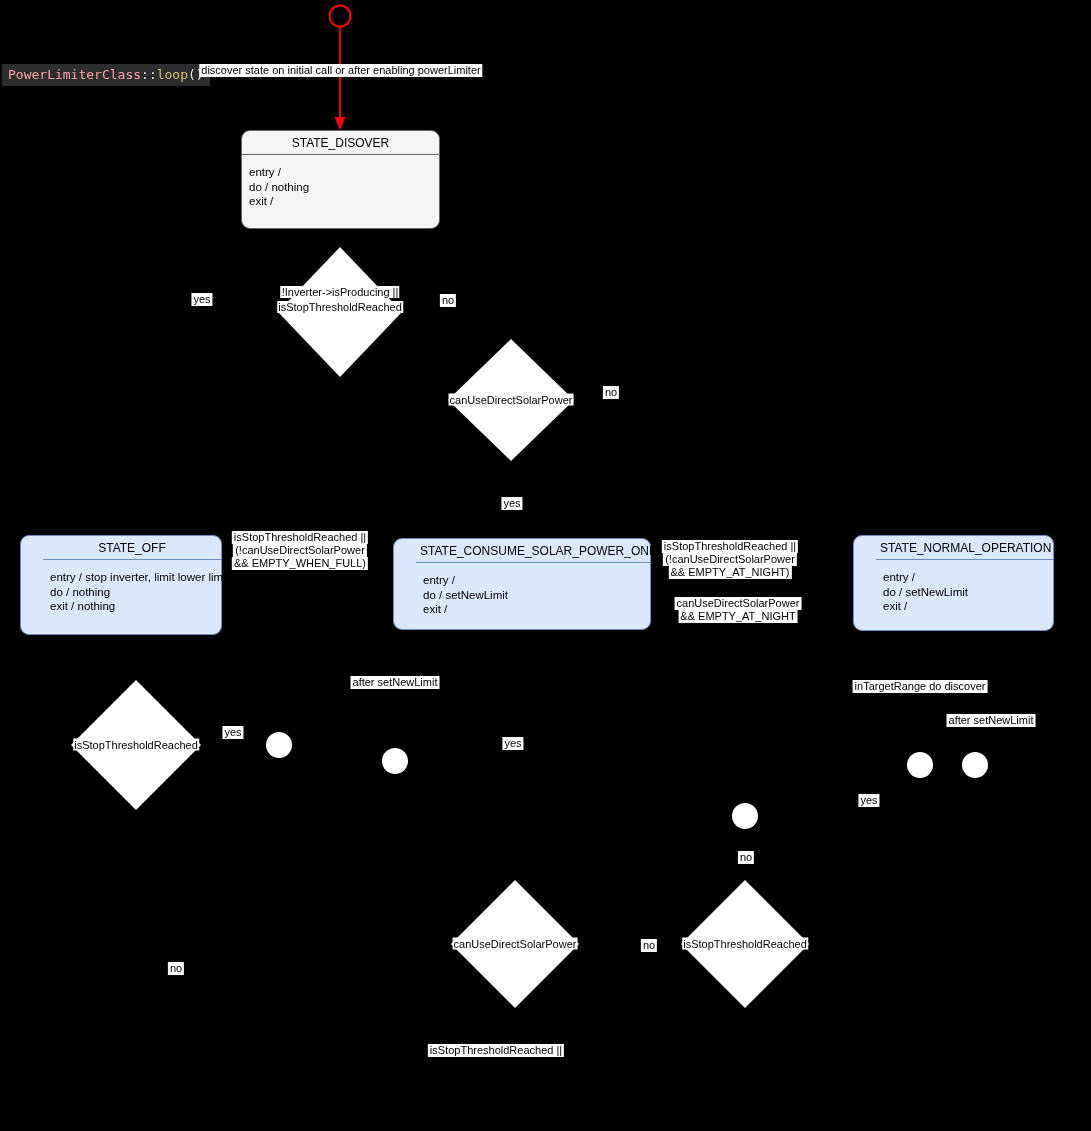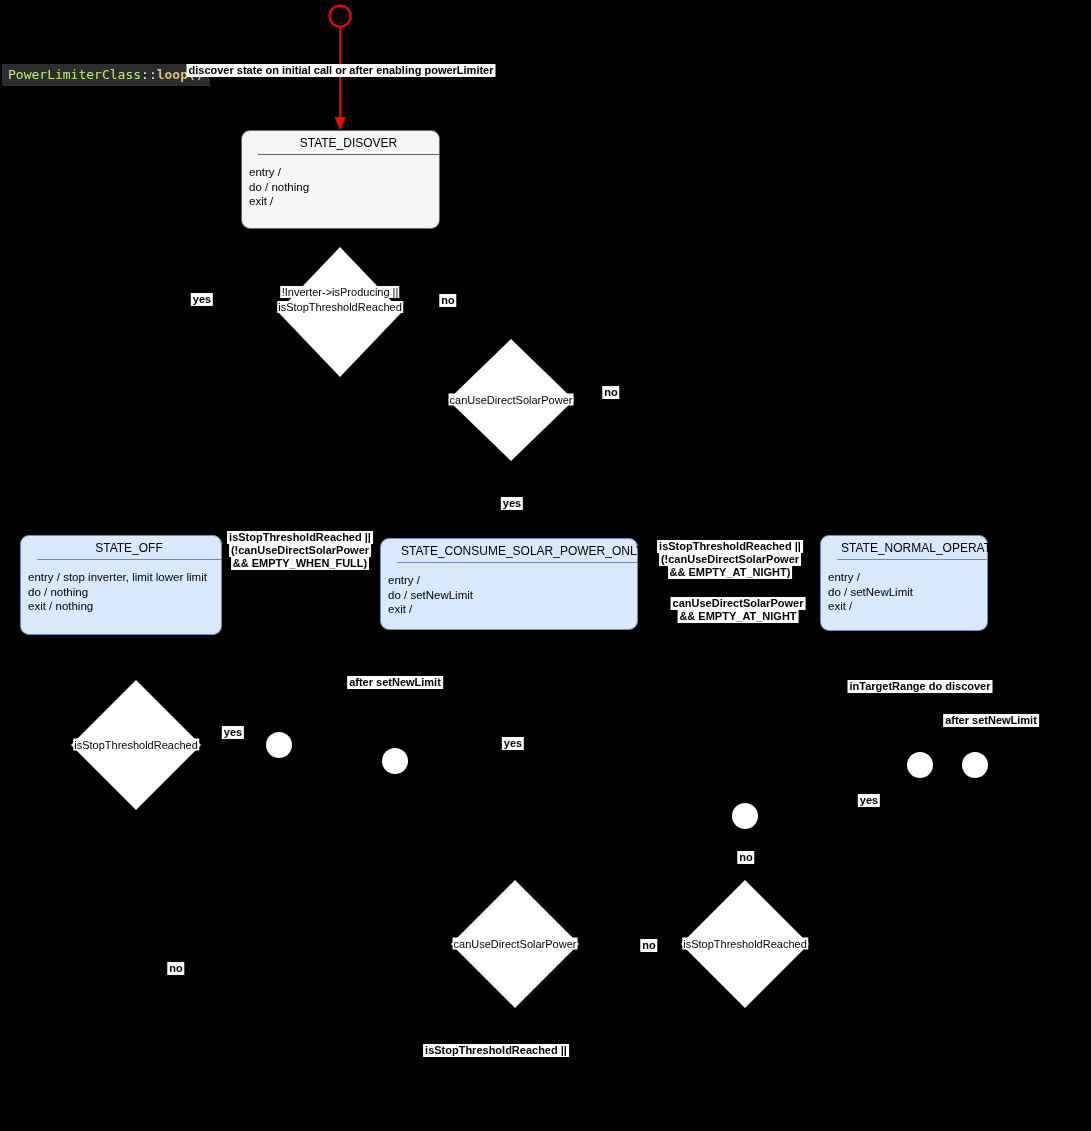--- a/index.html
+++ b/index.html
@@ -3,46 +3,46 @@
 <meta charset="utf-8">
 <style>
   html,body{margin:0;padding:0;background:#000;}
   .canvas{position:relative;width:1091px;height:1131px;background:#000;overflow:hidden;
           font-family:"Liberation Sans", sans-serif;color:#000;}
   .overlay{position:absolute;left:0;top:0;pointer-events:none;}
 
   
   .code-label{position:absolute;left:2px;top:64px;background:#2b2d2e;padding:3px 6px 4px 6px;
               font-family:"DejaVu Sans Mono", monospace;font-size:13px;white-space:nowrap;}
-  .c-class{color:#bef264;}
+  .c-class{color:#fca5a5;}
   .c-plain{color:#e8e8e8;}
-  .c-func{color:#d9c069;font-weight:bold;}
+  .c-func{color:#d9c069;font-weight:normal;}
 
   
   .state{position:absolute;border:1px solid;border-radius:9px;box-sizing:border-box;}
   .state.gray{background:#f5f5f5;border-color:#666666;}
-  .state.blue{background:#dae8fc;border-color:#6c8ebf;}
-  .state .title{text-align:center;font-size:12px;padding:5px 4px 4px 4px;border-bottom:1px solid;margin-left:16px;}
+  .state.blue{background:#dae8fc;border-color:#6c8ebf;padding-left:22px;}
+  .state .title{text-align:center;font-size:12px;padding:5px 4px 4px 4px;border-bottom:1px solid;}
   .state.gray .title{border-color:#666666;}
   .state.blue .title{border-color:#6c8ebf;}
   .state .body{padding:10px 7px 6px 7px;font-size:11.5px;line-height:14.6px;white-space:nowrap;}
 
   
   .diamond{position:absolute;background:#ffffff;
            clip-path:polygon(50% 0,100% 50%,50% 100%,0 50%);}
   .dlabel{position:absolute;transform:translate(-50%,-50%);text-align:center;
           font-size:11px;line-height:15px;}
   .dlabel span{background:#ffffff;padding:0 1px;white-space:nowrap;}
 
   
   .junction{position:absolute;width:26px;height:26px;border-radius:50%;background:#ffffff;}
 
   
   .elabel{position:absolute;transform:translateX(-50%);text-align:center;
-          font-size:11px;line-height:13px;font-weight:bold;}
+          font-size:11px;line-height:13px;}
   .elabel span{background:#ffffff;color:#000;padding:0 2px;white-space:nowrap;display:inline-block;}
 </style>
 </head>
 <body>
 
 <div class="canvas">
 
   <svg class="overlay" width="1091" height="1131" viewBox="0 0 1091 1131">
     <circle cx="340" cy="16" r="10.5" fill="none" stroke="#ff0000" stroke-width="2"></circle>
     <line x1="340" y1="27" x2="340" y2="118" stroke="#ff0000" stroke-width="1.8"></line>
@@ -66,30 +66,30 @@
 
   <div class="state blue" style="left:20px;top:535px;width:202px;height:100px">
     <div class="title">STATE_OFF</div>
     <div class="body">
       <div>entry / stop inverter, limit lower limit</div>
       <div>do / nothing</div>
       <div>exit / nothing</div>
     </div>
   </div>
 
-  <div class="state blue" style="left:380px;top:538px;width:258px;height:92px">
+  <div class="state blue" style="left:393px;top:538px;width:258px;height:92px">
     <div class="title">STATE_CONSUME_SOLAR_POWER_ONLY</div>
     <div class="body">
       <div>entry /</div>
       <div>do / setNewLimit</div>
       <div>exit /</div>
     </div>
   </div>
 
-  <div class="state blue" style="left:820px;top:535px;width:168px;height:96px">
+  <div class="state blue" style="left:853px;top:535px;width:201px;height:96px">
     <div class="title">STATE_NORMAL_OPERATION</div>
     <div class="body">
       <div>entry /</div>
       <div>do / setNewLimit</div>
       <div>exit /</div>
     </div>
   </div>
 
   <div class="diamond" style="left:278px;top:247px;width:124px;height:130px"></div>
   <div class="dlabel" style="left:340px;top:300px">

